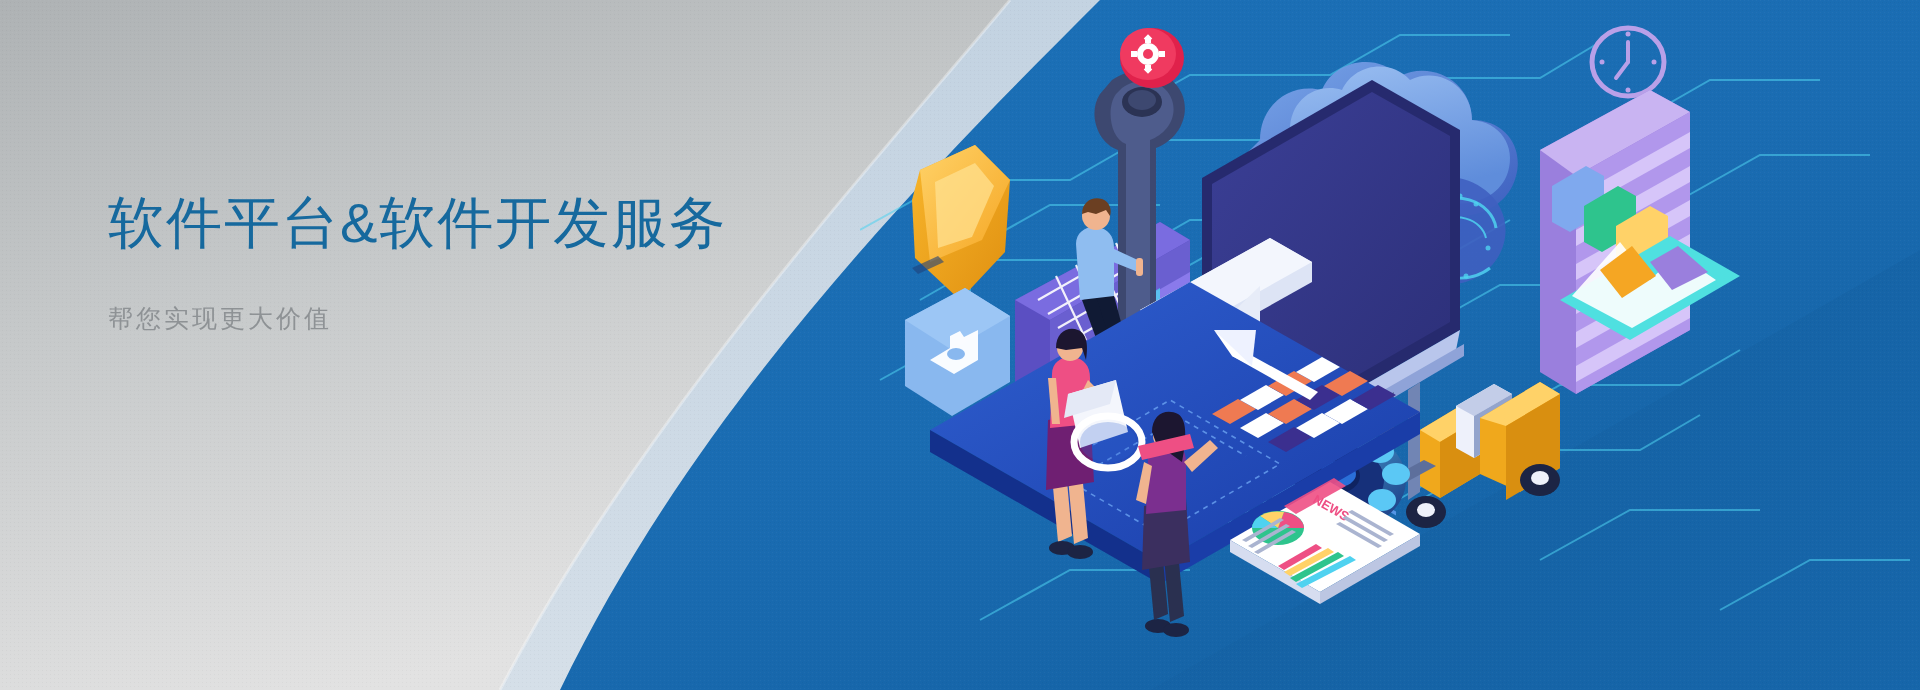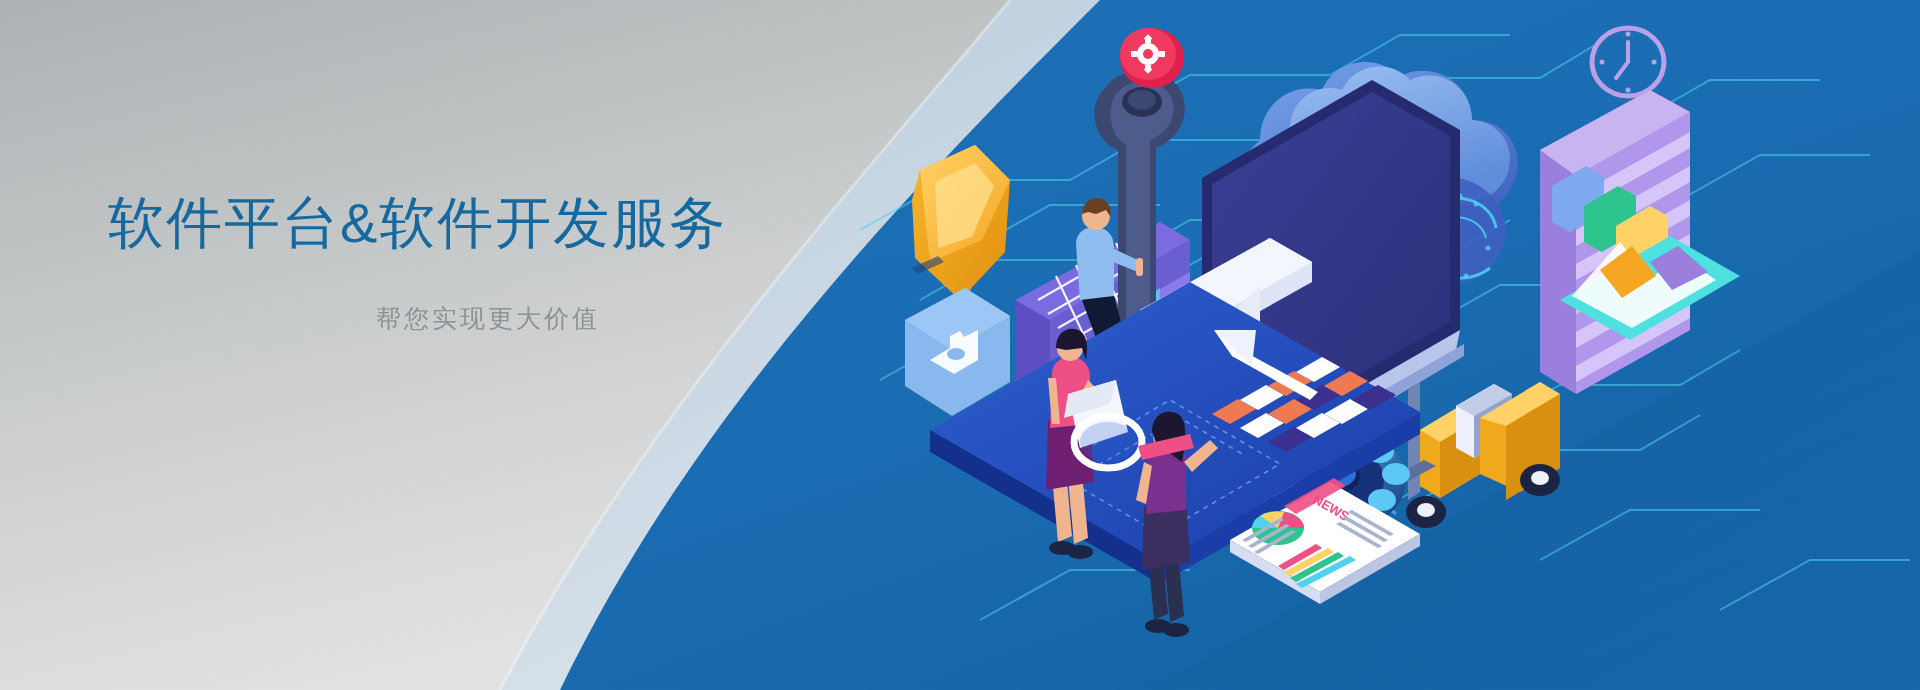--- a/index.html
+++ b/index.html
@@ -25,21 +25,20 @@
     margin:0 0 44px 0;
     white-space:nowrap;
   }
   .subline{
     font-size:25px;line-height:1.3;
     color:#8e9295;
     letter-spacing:3px;
     font-weight:400;
     margin:0;
     white-space:nowrap;
-    text-align:center;
   }
   .illustration{position:absolute;left:860px;top:0;width:1060px;height:690px;z-index:30;}
 </style>
 </head>
 <body>
 
 <div class="banner">
 
   <svg class="svg-full" viewBox="0 0 1920 690" preserveAspectRatio="none" aria-hidden="true">
     <defs>

